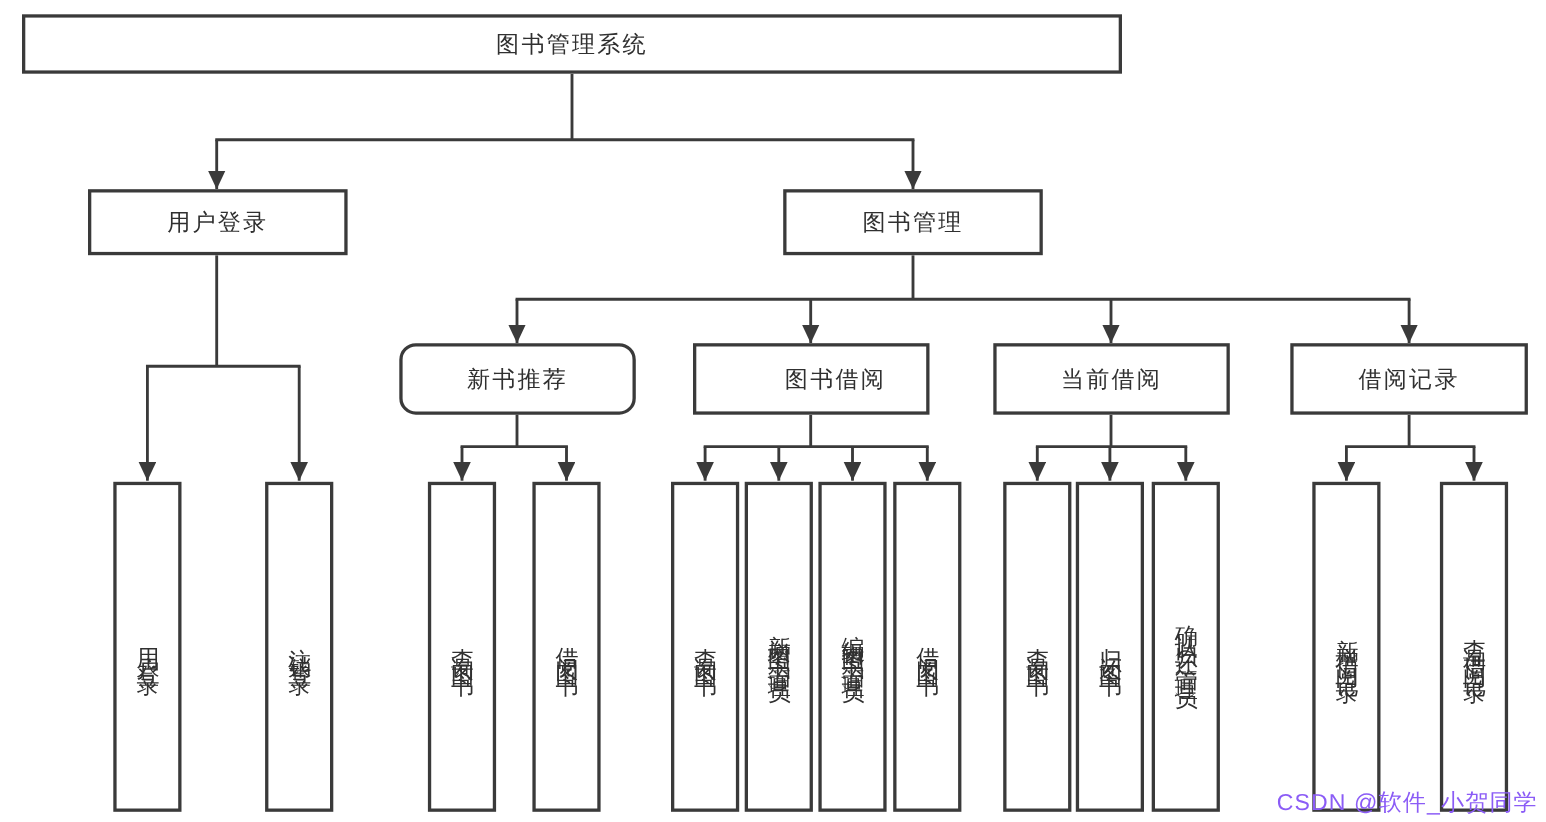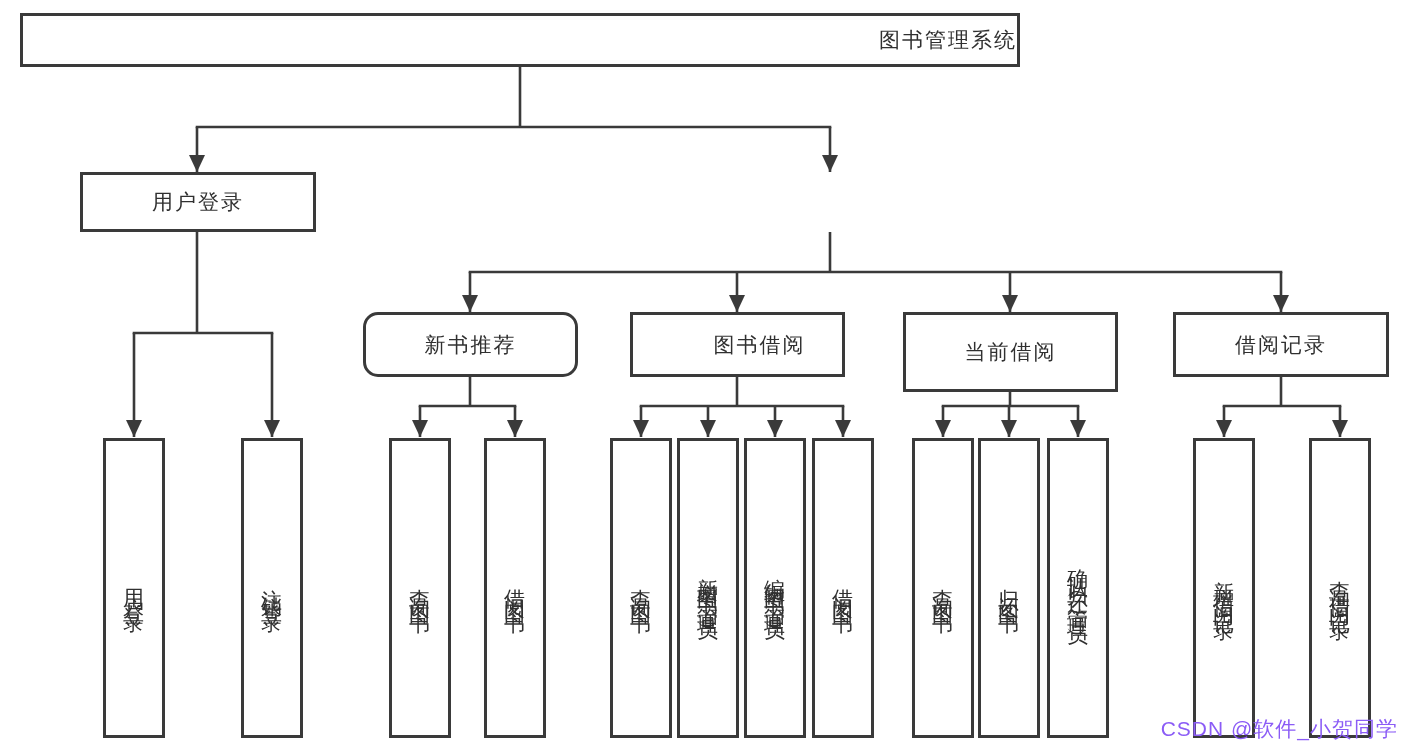--- a/index.html
+++ b/index.html
@@ -103,35 +103,38 @@
       <line x1="1009" y1="406" x2="1009" y2="437" marker-end="url(#ah)"></line>
       <line x1="1078" y1="406" x2="1078" y2="437" marker-end="url(#ah)"></line>
 
       <line x1="1281" y1="377" x2="1281" y2="406"></line>
       <line x1="1222.7" y1="406" x2="1341.3" y2="406"></line>
       <line x1="1224" y1="406" x2="1224" y2="437" marker-end="url(#ah)"></line>
       <line x1="1340" y1="406" x2="1340" y2="437" marker-end="url(#ah)"></line>
     </g>
   </svg>
 
-  <div class="box" style="left:20px; top:13px; width:1000px; height:54px;justify-content:flex-end;">
+  <div class="box" style="left:20px; top:13px; width:1000px; height:54px;">
     <span class="hlabel">图书管理系统</span>
   </div>
 
   <div class="box" style="left:80px; top:172px; width:236px; height:60px;">
     <span class="hlabel">用户登录</span>
+  </div>
+  <div class="box" style="left:712px; top:172px; width:236px; height:60px;">
+    <span class="hlabel">图书管理</span>
   </div>
 
   <div class="box" style="left:363px; top:312px; width:215px; height:65px;border-radius:15px;">
     <span class="hlabel">新书推荐</span>
   </div>
   <div class="box" style="left:630px; top:312px; width:215px; height:65px;padding-left:44px;">
     <span class="hlabel">图书借阅</span>
   </div>
-  <div class="box" style="left:903px; top:312px; width:215px; height:80px;">
+  <div class="box" style="left:903px; top:312px; width:215px; height:65px;">
     <span class="hlabel">当前借阅</span>
   </div>
   <div class="box" style="left:1173px; top:312px; width:216px; height:65px;">
     <span class="hlabel">借阅记录</span>
   </div>
 
   <div class="box" style="left:103px; top:438px; width:62px; height:300px;">
     <span class="vlabel">用户登录</span>
   </div>
   <div class="box" style="left:241px; top:438px; width:62px; height:300px;">

